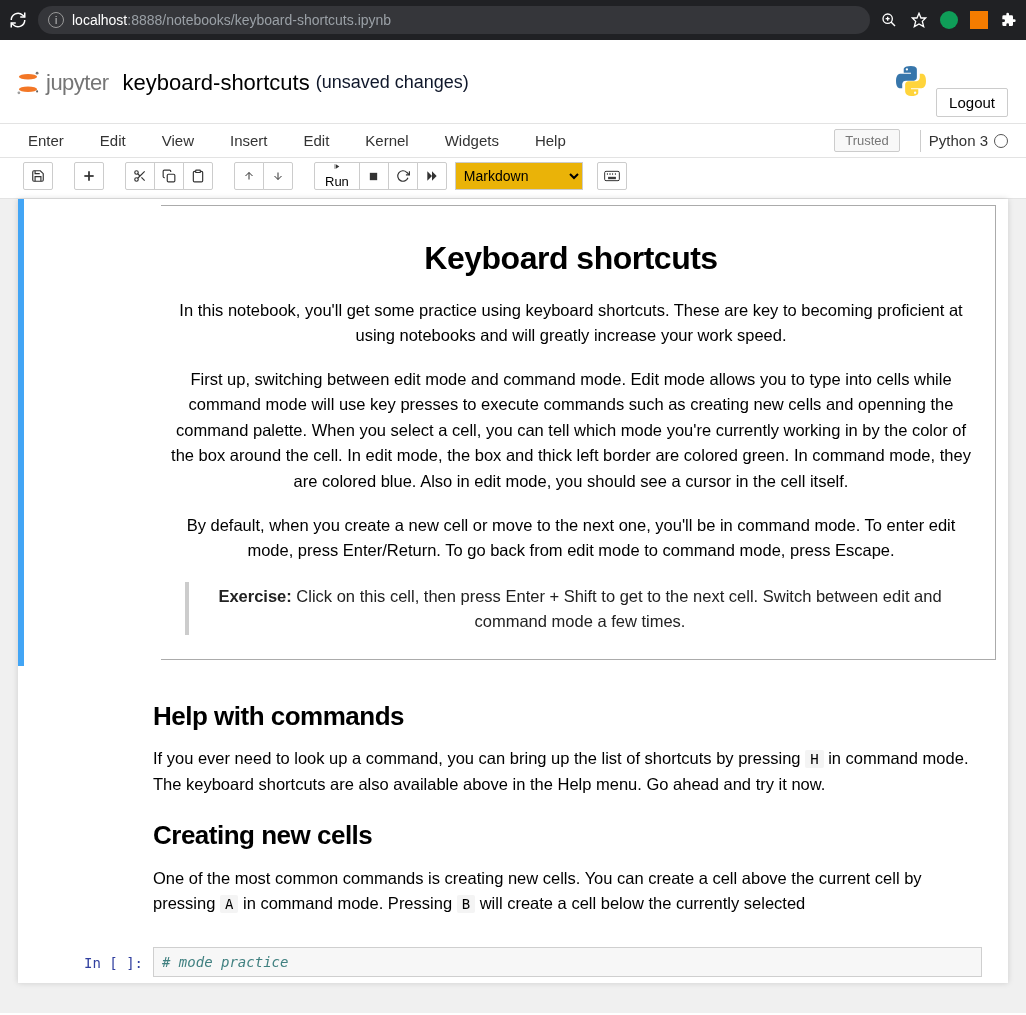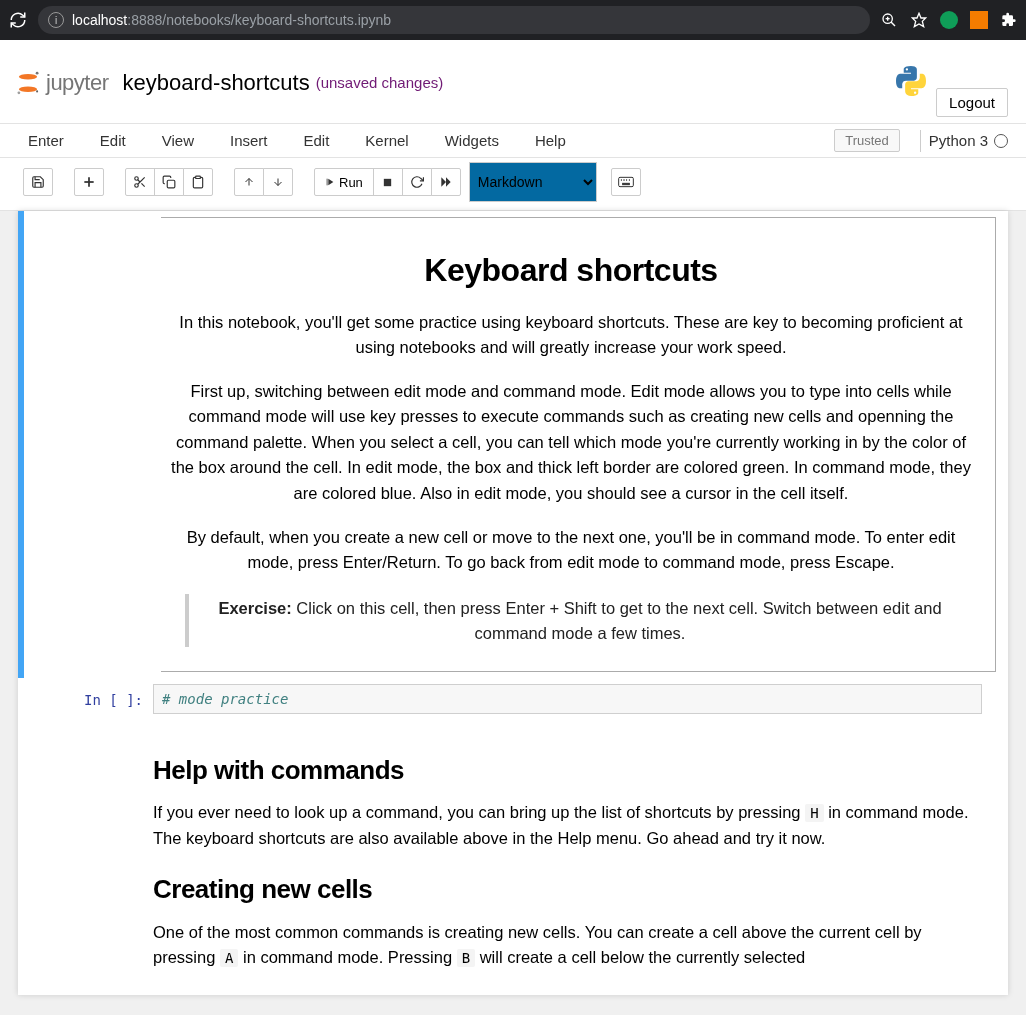--- a/index.html
+++ b/index.html
@@ -17,42 +17,42 @@
 .ext-green { background: #0f9d58; border-radius: 50%; width: 16px; height: 16px; }
 .ext-orange { background: #f57c00; width: 16px; height: 16px; }
 
 
 .header { background: #fff; }
 .header-top { display: flex; align-items: center; padding: 8px 18px 6px 14px; border-bottom: 1px solid #e3e3e3; }
 .jupyter-logo { display: flex; align-items: center; gap: 4px; margin-right: 14px; }
 .jupyter-logo svg { width: 28px; height: 28px; }
 .jupyter-text { font-size: 22px; color: #757575; font-weight: 400; letter-spacing: -0.5px; }
 .nb-name { font-size: 22px; color: #000; font-weight: 400; }
-.save-status { font-size: 15px; color: #701a75; margin-left: 6px; }
+.save-status { font-size: 18px; color: #0f172a; margin-left: 6px; }
 .spacer { flex: 1; }
 .python-icon { margin-right: 10px; }
 .logout-btn { border: 1px solid #ccc; background: #fff; padding: 5px 12px; border-radius: 2px; font-size: 15px; cursor: pointer; margin-top: 40px; }
 
 
 .menubar { display: flex; align-items: center; border-bottom: 1px solid #e3e3e3; padding: 0 10px; height: 34px; }
 .menubar .menu-item { padding: 6px 18px; font-size: 15px; color: #333; cursor: pointer; }
 .trusted { border: 1px solid #ccc; background: #f8f8f8; color: #777; padding: 3px 10px; border-radius: 2px; font-size: 13px; margin-right: 12px; }
 .divider { width: 1px; background: #ccc; height: 22px; margin: 0 8px; }
 .kernel { font-size: 15px; color: #333; display: flex; align-items: center; gap: 6px; padding-right: 8px;}
 .kernel-circle { width: 14px; height: 14px; border: 1.5px solid #555; border-radius: 50%; }
 
 
 .toolbar { display: flex; align-items: center; padding: 4px 10px 8px; border-bottom: 1px solid #e3e3e3; gap: 0; }
 .btn-group { display: flex; margin-right: 8px; }
 .tb-btn { border: 1px solid #ccc; background: #fff; width: 30px; height: 28px; display: flex; align-items: center; justify-content: center; cursor: pointer; margin-left: -1px; }
-.btn-group .tb-btn:first-child { margin-left: 13px; border-radius: 2px 0 0 2px; }
+.btn-group .tb-btn:first-child { margin-left: 13px; border-radius: 2px 0 0 2px; flex-direction: column; }
 .btn-group .tb-btn:last-child { border-radius: 0 2px 2px 0; }
 .btn-group .tb-btn:only-child { border-radius: 2px; }
 .run-btn { width: auto; padding: 0 10px; gap: 4px; font-size: 13px; }
-.cell-type { border: 1px solid #ccc; height: 40px; width: 128px; font-size: 14px; padding: 0 4px; background:#0369a1; }
+.cell-type { border: 1px solid #ccc; height: 28px; width: 128px; font-size: 14px; padding: 0 4px; background:#eab308; }
 .keyboard-box { border: 1px solid #ccc; border-radius: 2px; width: 30px; height: 28px; display:flex; align-items:center; justify-content:center; margin-left: 14px; }
 
 
 .nb-area { background: #f0f0f0; padding: 0 18px 30px; min-height: 800px; }
 .nb-container { background: #fff; max-width: 990px; margin: 0 auto; box-shadow: 0 0 6px rgba(0,0,0,0.15); }
 .cell { display: flex; padding: 0; width:100%; }
 .cell .prompt { width: 135px; padding: 8px 10px 0 0; text-align: right; font-family: monospace; color: #303F9F; font-size: 14px; flex-shrink: 0; min-width:0;}
 .cell .content { flex: 1; padding: 0 14px 0 0; min-width: 0;}
 .md-cell.selected { border-left: 6px solid #42A5F5; padding-left: 2px; text-align: center;}
 .md-cell.selected .content { border: 1px solid #ababab; border-left: none; padding: 18px 24px 18px 10px; margin: 6px 12px 6px 0;}
@@ -264,31 +264,31 @@
         <h1>Keyboard shortcuts</h1>
         <p>In this notebook, you'll get some practice using keyboard shortcuts. These are key to becoming proficient at using notebooks and will greatly increase your work speed.</p>
         <p>First up, switching between edit mode and command mode. Edit mode allows you to type into cells while command mode will use key presses to execute commands such as creating new cells and openning the command palette. When you select a cell, you can tell which mode you're currently working in by the color of the box around the cell. In edit mode, the box and thick left border are colored green. In command mode, they are colored blue. Also in edit mode, you should see a cursor in the cell itself.</p>
         <p>By default, when you create a new cell or move to the next one, you'll be in command mode. To enter edit mode, press Enter/Return. To go back from edit mode to command mode, press Escape.</p>
         <blockquote>
           <p><strong>Exercise:</strong><span> Click on this cell, then press Enter + Shift to get to the next cell. Switch between edit and command mode a few times.</span></p>
         </blockquote>
       </div>
     </div>
 
-    <div class="cell code-cell">
-      <div class="prompt">In [ ]:</div>
-      <div class="content">
-        <div class="code-input"><span class="cm-comment"># mode practice</span></div>
-      </div>
-    </div>
-
     <div class="cell md-cell md-simple">
       <div class="prompt"></div>
       <div class="content text-render">
         <h2>Help with commands</h2>
         <p><span>If you ever need to look up a command, you can bring up the list of shortcuts by pressing </span><code>H</code><span> in command mode. The keyboard shortcuts are also available above in the Help menu. Go ahead and try it now.</span></p>
         <h2>Creating new cells</h2>
         <p><span>One of the most common commands is creating new cells. You can create a cell above the current cell by pressing </span><code>A</code><span> in command mode. Pressing </span><code>B</code><span> will create a cell below the currently selected</span></p>
       </div>
     </div>
 
+    <div class="cell code-cell">
+      <div class="prompt">In [ ]:</div>
+      <div class="content">
+        <div class="code-input"><span class="cm-comment"># mode practice</span></div>
+      </div>
+    </div>
+
   </div>
 </div>
 
 </body></html>

